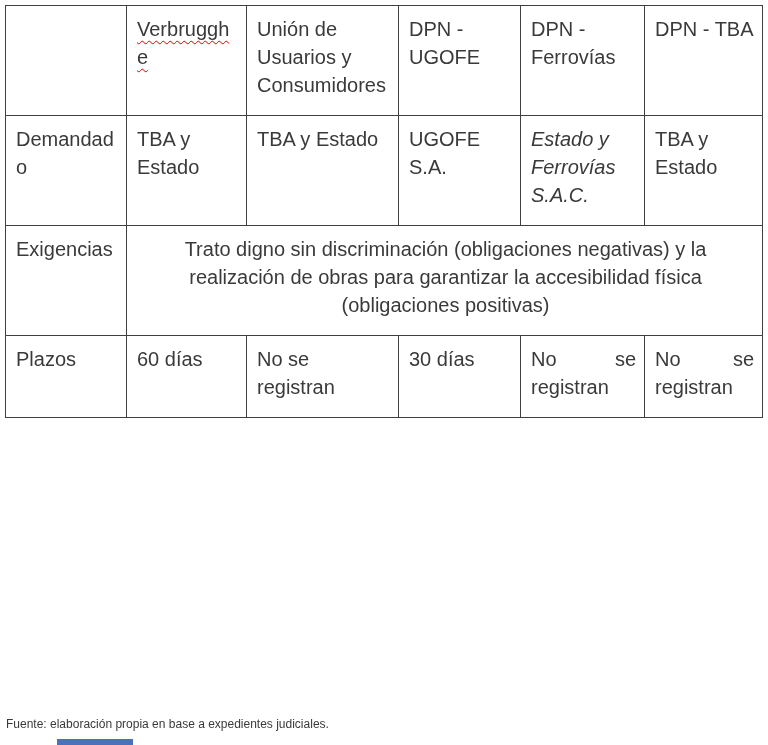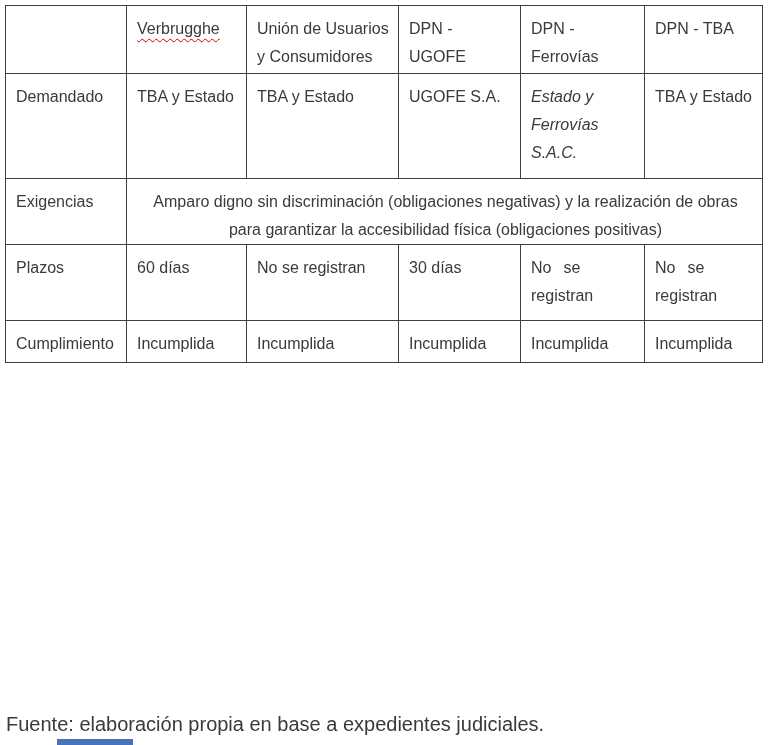--- a/index.html
+++ b/index.html
@@ -8,38 +8,38 @@
     background:#ffffff;color:#3a3a3a;
     font-family:"Liberation Sans", sans-serif;
   }
   table.judicial{
     border-collapse:collapse;table-layout:fixed;
     position:absolute;left:5px;top:5px;width:757px;
   }
   table.judicial td{
     border:1px solid #3f3f3f;
     vertical-align:top;
-    padding:9px 8px 0 10px;
-    font-size:16px;line-height:28px;
+    padding:9px 8px 16px 10px;
+    font-size:20px;line-height:28px;
     overflow:hidden;word-wrap:break-word;
   }
   td.merged{text-align:center;padding-left:24px;padding-right:24px;}
   td.hdr-ferrovias{padding-right:26px;}
   td.pr-lg{padding-right:18px;font-style:italic;}
   .squiggle{
     text-decoration:underline;
     text-decoration-style:wavy;
     text-decoration-color:#e00000;
     text-decoration-thickness:1px;
     text-underline-offset:4px;
   }
-  .justify-2 .jrow{display:flex;gap:12px;}
+  .justify-2 .jrow{display:flex;justify-content:space-between;gap:12px;}
   .fuente{
     position:absolute;left:6px;top:715px;
-    font-size:20px;line-height:18px;
+    font-size:12px;line-height:18px;
   }
   .blue-bar{
     position:absolute;left:57px;top:739px;width:76px;height:6px;
     background:#4a72b8;
   }
 </style>
 </head>
 <body>
 
 <table class="judicial">
@@ -63,21 +63,21 @@
   <tr style="height:105px">
     <td>Demandado</td>
     <td>TBA y Estado</td>
     <td>TBA y Estado</td>
     <td>UGOFE S.A.</td>
     <td class="pr-lg">Estado y Ferrovías S.A.C.</td>
     <td>TBA y Estado</td>
   </tr>
   <tr style="height:55px">
     <td>Exigencias</td>
-    <td class="merged" colspan="5">Amparo digno sin discriminación (obligaciones negativas) y la realización de obras para garantizar la accesibilidad física (obligaciones positivas)</td>
+    <td class="merged" colspan="5">Trato digno sin discriminación (obligaciones negativas) y la realización de obras para garantizar la accesibilidad física (obligaciones positivas)</td>
   </tr>
   <tr style="height:76px">
     <td>Plazos</td>
     <td>60 días</td>
     <td>No se registran</td>
     <td>30 días</td>
     <td class="justify-2">
           <div class="jrow">
             <span>No</span>
             <span>se</span>
@@ -85,25 +85,17 @@
           <div>registran</div>
         </td>
     <td class="justify-2">
           <div class="jrow">
             <span>No</span>
             <span>se</span>
           </div>
           <div>registran</div>
         </td>
   </tr>
-  <tr style="height:42px">
-    <td>Cumplimiento</td>
-    <td>Incumplida</td>
-    <td>Incumplida</td>
-    <td>Incumplida</td>
-    <td>Incumplida</td>
-    <td>Incumplida</td>
-  </tr>
 </tbody>
   </table>
 
 <div class="fuente">Fuente: elaboración propia en base a expedientes judiciales.</div>
 <div class="blue-bar"></div>
 
 </body></html>

